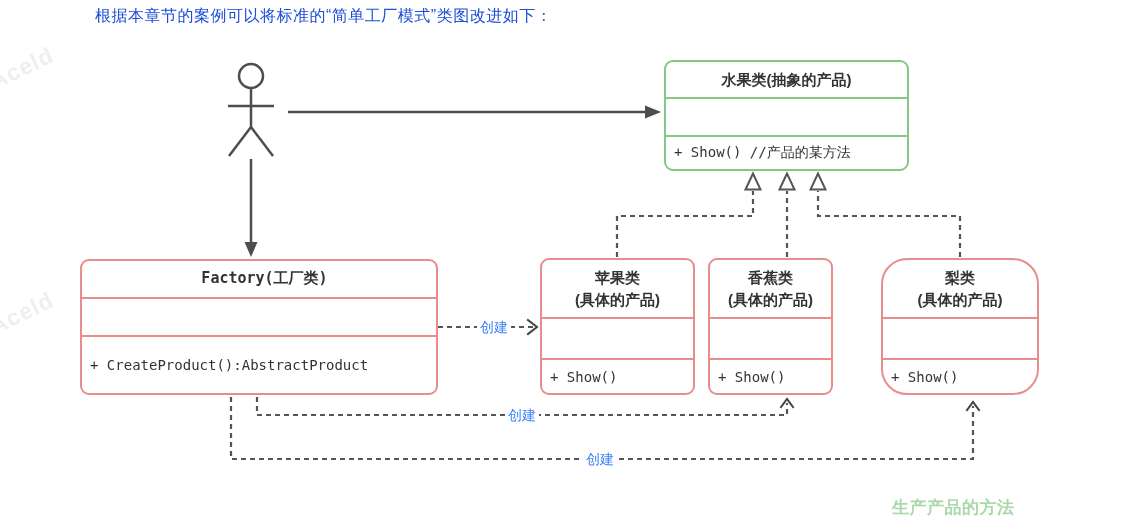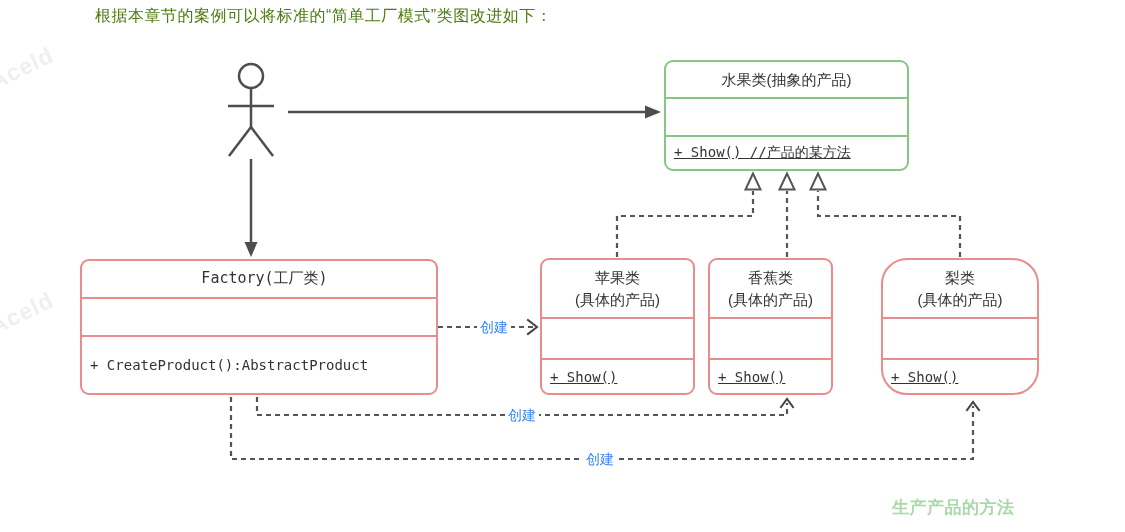--- a/index.html
+++ b/index.html
@@ -10,40 +10,40 @@
     --text:#333333;
     --corner-watermark:#a9d9a9;
   }
   html,body{margin:0;padding:0;background:#fff;}
   #canvas{
     position:relative;width:1125px;height:532px;overflow:hidden;background:#fff;
     font-family:"Liberation Sans","DejaVu Sans",sans-serif;color:var(--text);
   }
   #connector-layer{position:absolute;left:0;top:0;width:1125px;height:532px;}
   .page-title{
-    position:absolute;left:95px;top:6px;font-size:16px;color:#4d7c0f;letter-spacing:.5px;
+    position:absolute;left:95px;top:6px;font-size:16px;color:#1d4ed8;letter-spacing:.5px;
   }
   
   .cls{
     position:absolute;box-sizing:border-box;background:#fff;
     border:2px solid var(--product-border);border-radius:9px;
     display:flex;flex-direction:column;
   }
   .cls.green{border-color:var(--abstract-border);}
   .cls .sec{box-sizing:border-box;border-bottom:2px solid var(--product-border);}
   .cls.green .sec{border-color:var(--abstract-border);}
   .cls .sec:last-child{border-bottom:none;flex:1;}
   .titlebar{
     display:flex;flex-direction:column;align-items:center;justify-content:center;
-    font-weight:normal;font-size:15px;line-height:1.45;text-align:center;
+    font-weight:bold;font-size:15px;line-height:1.45;text-align:center;
   }
   .mono{font-family:"DejaVu Sans Mono","Liberation Mono",monospace;}
   .methodrow{
     display:flex;align-items:center;padding:2px 8px;
-    font-size:14px;white-space:pre;text-decoration:underline;
+    font-size:14px;white-space:pre;
   }
   .methodcol{
     display:flex;flex-direction:column;justify-content:center;padding:4px 8px;
     font-size:14px;line-height:1.6;white-space:pre;
   }
   
   .edge-label{
     position:absolute;background:#fff;padding:0 3px;font-size:14px;color:#3b82f6;line-height:16px;
   }
   

